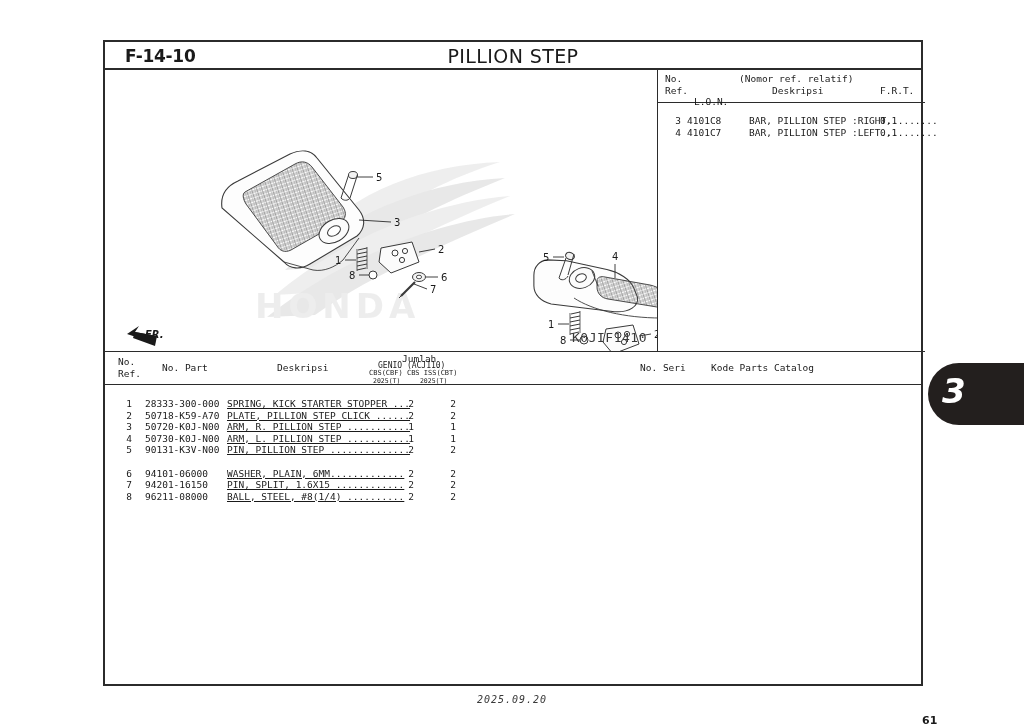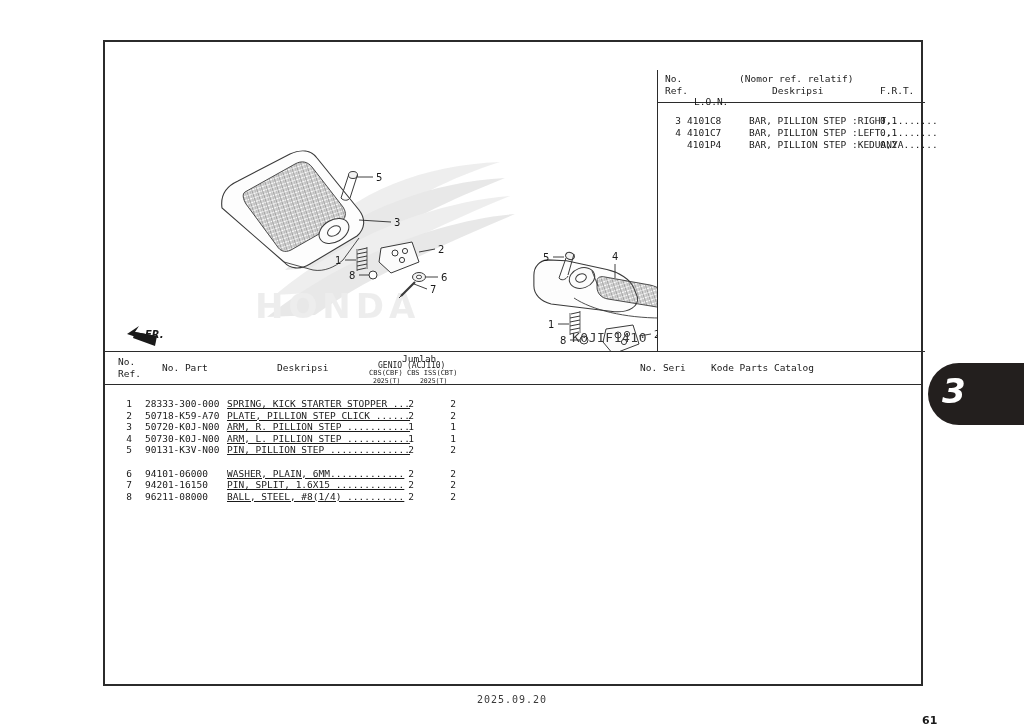--- a/index.html
+++ b/index.html
@@ -190,36 +190,41 @@
   
   #footer-date {
     position: absolute;
     left: 0;
     top: 694px;
     width: 1024px;
     text-align: center;
     font-size: 10px;
     letter-spacing: 1px;
     color: #3a3a3a;
+    font-style: italic;
   }
   #page-number {
     position: absolute;
     left: 922px;
     top: 714px;
     font-family: "DejaVu Sans", "Liberation Sans", sans-serif;
     font-weight: bold;
     font-size: 11px;
     color: #1a1a1a;
   }
 </style>
 </head>
 <body>
 
 <div id="page-frame">
 
+  <div id="title-bar">
+    <div id="section-code">F-14-10</div>
+    <div id="page-title">PILLION STEP</div>
+  </div>
 
   <div id="illustration-panel">
     <svg id="illustration-svg" width="553" height="282" viewBox="0 0 553 282" xmlns="http://www.w3.org/2000/svg">
       <defs>
         <pattern id="mesh" width="5" height="4" patternUnits="userSpaceOnUse" patternTransform="rotate(-18)">
           <path d="M0 0 L5 0 M0 2 L5 2" stroke="#555" stroke-width="0.5"></path>
           <path d="M0 0 L0 4 M2.5 0 L2.5 4" stroke="#555" stroke-width="0.4"></path>
         </pattern>
       </defs>
 
@@ -359,21 +364,20 @@
       <span class="rh" id="rh-noref-1">No.</span>
       <span class="rh" id="rh-noref-2">Ref.</span>
       <span class="rh" id="rh-lon">L.O.N.</span>
       <span class="rh" id="rh-nomor">(Nomor ref. relatif)</span>
       <span class="rh" id="rh-desk">Deskripsi</span>
       <span class="rh" id="rh-frt">F.R.T.</span>
     </div>
     <div id="ref-rows">
         <div class="ref-row"><span class="ref-noref">3</span><span class="ref-lon">4101C8</span><span class="ref-desc">BAR, PILLION STEP :RIGHT.........</span><span class="ref-frt">0,1</span></div>
         <div class="ref-row"><span class="ref-noref">4</span><span class="ref-lon">4101C7</span><span class="ref-desc">BAR, PILLION STEP :LEFT..........</span><span class="ref-frt">0,1</span></div>
-        <div class="ref-row"><span class="ref-noref"></span><span class="ref-lon">4101P4</span><span class="ref-desc">BAR, PILLION STEP :KEDUANYA......</span><span class="ref-frt">0,2</span></div>
       </div>
   </div>
 
   <div id="parts-table">
     <div id="parts-head">
       <span class="ph" id="ph-noref-1">No.</span>
       <span class="ph" id="ph-noref-2">Ref.</span>
       <span class="ph" id="ph-nopart">No. Part</span>
       <span class="ph" id="ph-desk">Deskripsi</span>
       <span class="ph" id="ph-jumlah">Jumlah</span>

